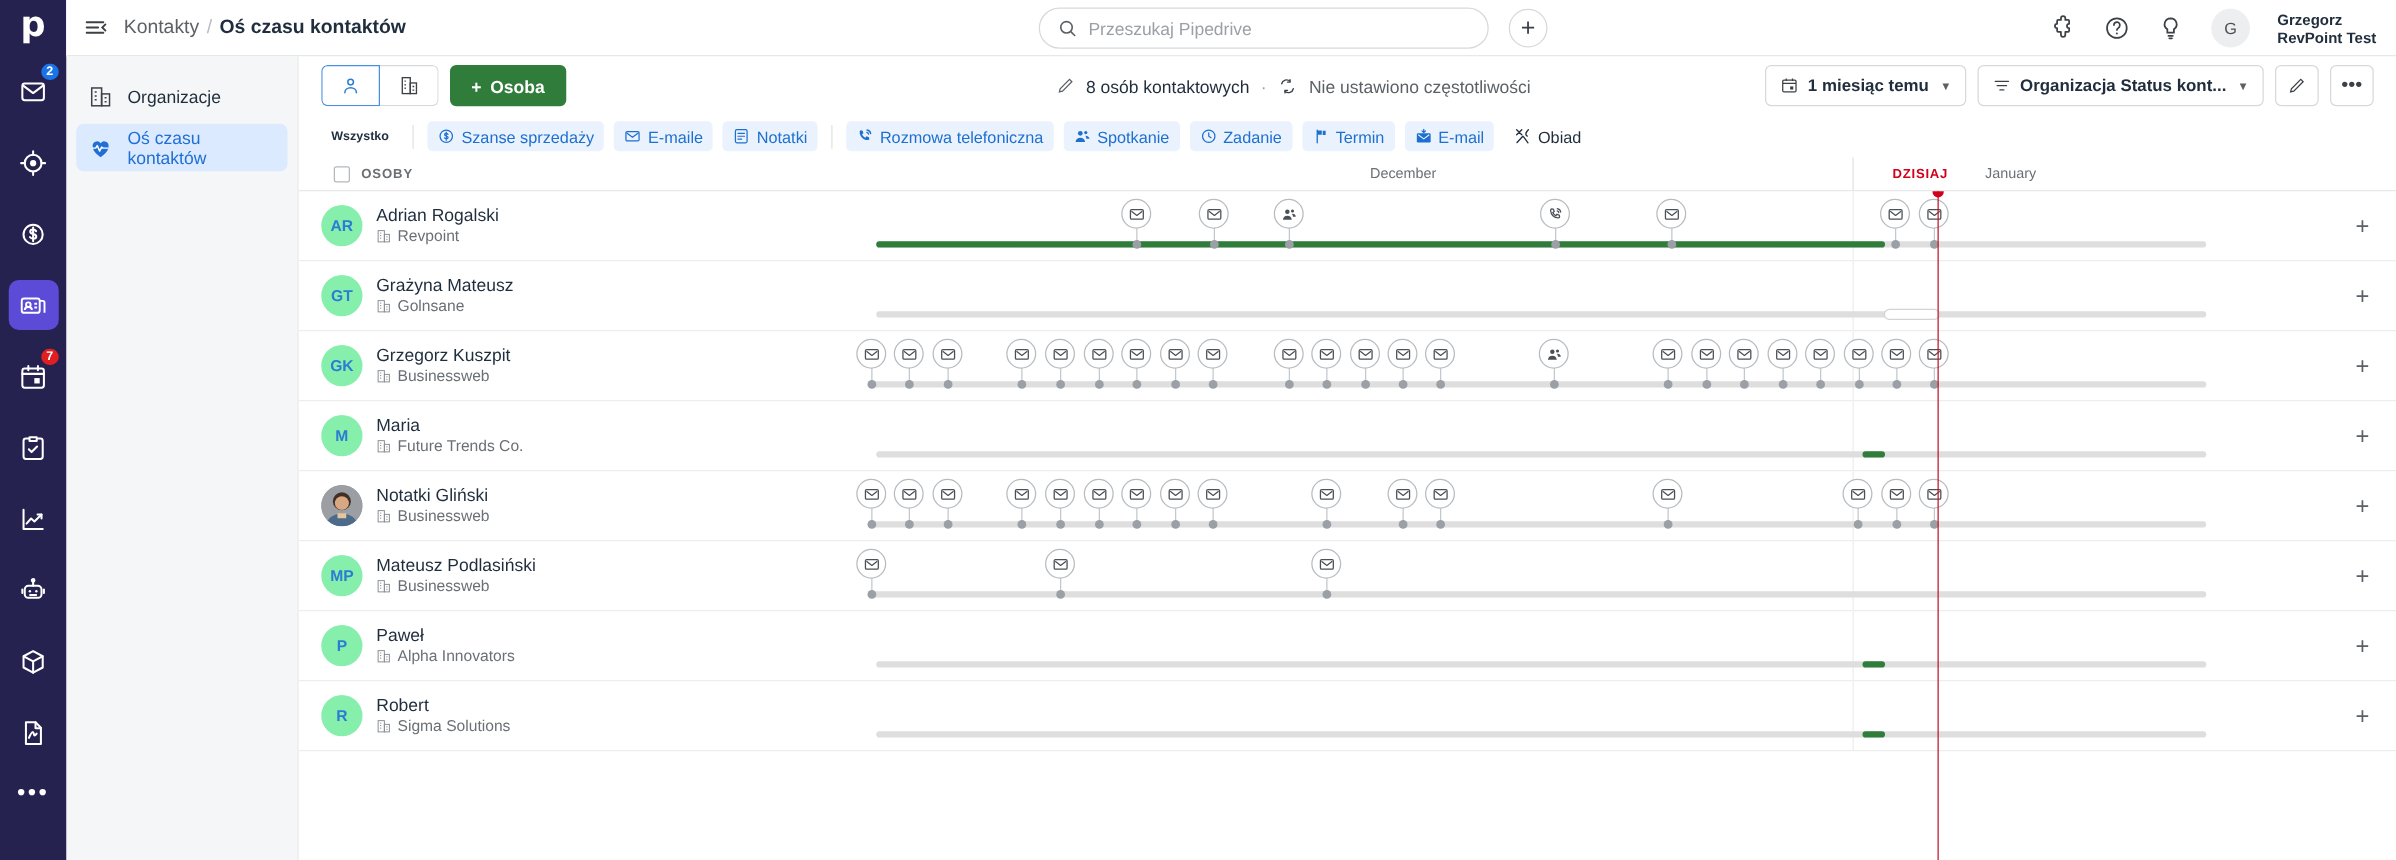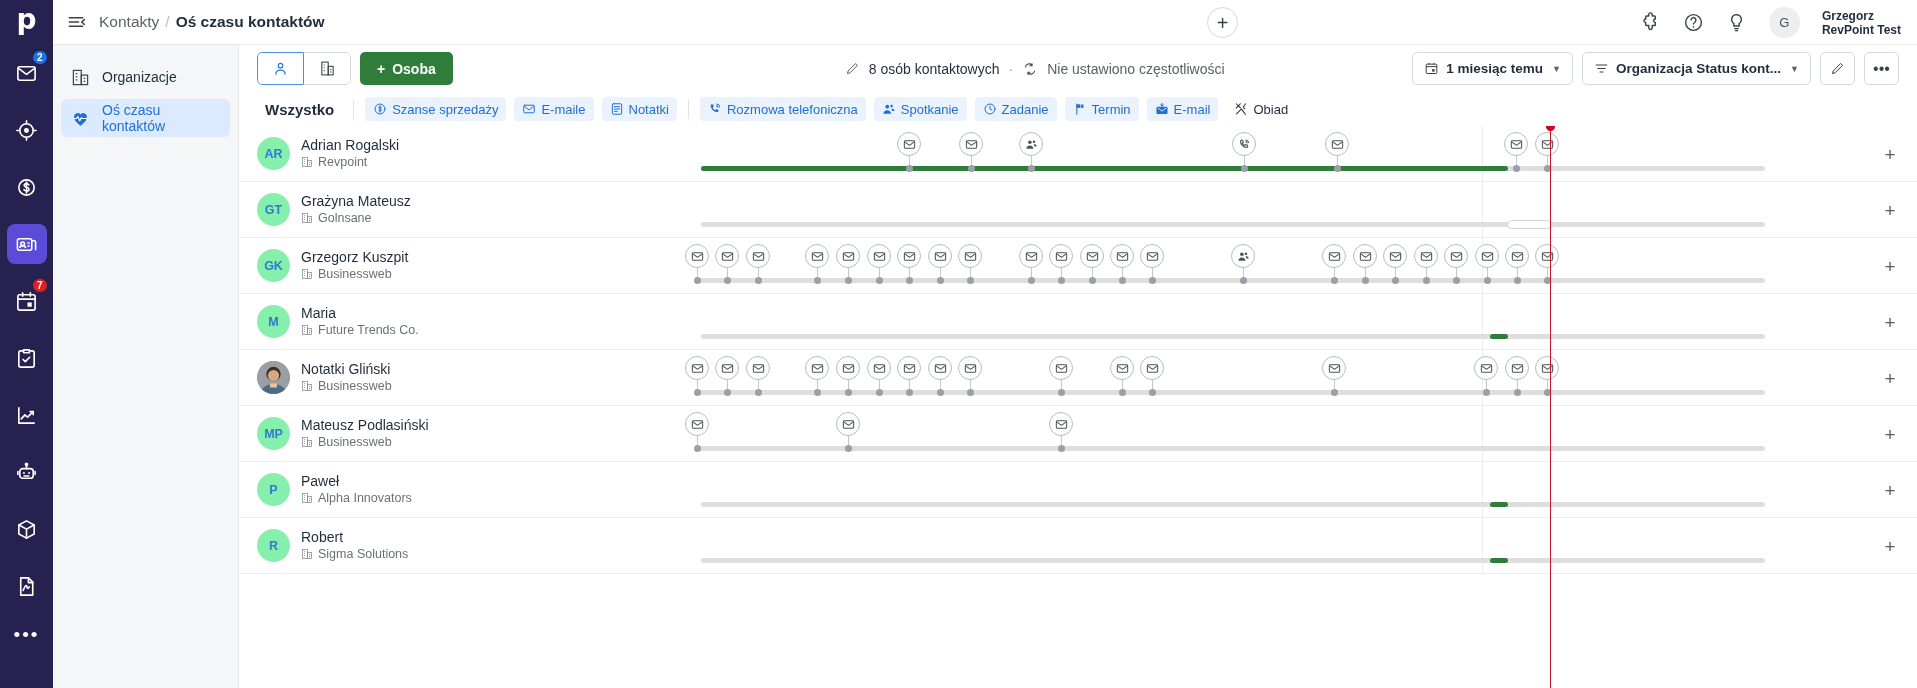--- a/index.html
+++ b/index.html
@@ -121,21 +121,21 @@
     color: #1f2d3d; cursor: pointer; font-weight: 700; white-space: nowrap;
   }
   .pill .caret { font-size: 9px; color: #5c6166; margin-left: 2px; }
   .icon-btn {
     width: 35px; height: 33px; border: 1px solid #d6d9dc; border-radius: 5px; background: #fff;
     display: flex; align-items: center; justify-content: center; cursor: pointer; color: #3b4147;
   }
 
   
   .chips { height: 34px; flex: 0 0 34px; display: flex; align-items: center; padding: 0 18px; gap: 8px; }
-  .chip-all { font-size: 15px; color: #1f2d3d; font-weight: 700; cursor: pointer; padding: 0 8px; }
+  .chip-all { font-size: 10px; color: #1f2d3d; font-weight: 700; cursor: pointer; padding: 0 8px; }
   .chip-div { width: 1px; height: 19px; background: #e0e2e5; margin: 0 3px; }
   .chip {
     height: 24px; background: #eaf2fd; color: #1d6fd0; border-radius: 4px; padding: 0 8px;
     display: flex; align-items: center; gap: 5px; font-size: 13px; cursor: pointer; white-space: nowrap;
   }
   .chip.plain { background: transparent; color: #1f2d3d; }
   .chip svg { width: 14px; height: 14px; }
 
   
   .thead {
@@ -308,20 +308,27 @@
           <path d="M4 7h16M4 12h11M4 17h16"></path>
             <path d="M22 9l-3 3 3 3"></path>
         </svg>
       </div>
       <div class="breadcrumb">
         <span class="bc-root">Kontakty</span>
         <span class="bc-sep">/</span>
         <span class="bc-cur">Oś czasu kontaktów</span>
       </div>
 
+      <div class="search-wrap">
+        <svg viewBox="0 0 24 24" width="17" height="17" fill="none" stroke="#5c6166" stroke-width="2">
+          <circle cx="11" cy="11" r="7"></circle>
+            <path d="M16.5 16.5L21 21" stroke-linecap="round"></path>
+        </svg>
+        <input type="text" placeholder="Przeszukaj Pipedrive" style="">
+      </div>
 
       <div class="plus-circle">+</div>
 
       <div class="top-right">
         <span class="top-icon">
           <svg viewBox="0 0 24 24" width="21" height="21" fill="none" stroke="#3b4147" stroke-width="1.6" stroke-linejoin="round">
             <path d="M10 3a2 2 0 014 0v1.5h2.5a1 1 0 011 1V8a2 2 0 100 4v2.5a1 1 0 01-1 1H14V18a2 2 0 11-4 0v-2.5H7.5a1 1 0 01-1-1V12a2 2 0 110-4V5.5a1 1 0 011-1H10z"></path>
           </svg>
         </span>
         <span class="top-icon">
@@ -513,20 +520,30 @@
                   <svg viewBox="0 0 24 24" fill="none" stroke="#1f2d3d" stroke-width="1.8" stroke-linecap="round">
                     <path d="M4 3l7 7M4 10l7-7M20 3c-2 2-3.5 4-3.5 6 0 1.5 1 2.3 2 2.8"></path>
                     <path d="M4.5 20.5L12.5 12M19.5 21l-6-8"></path>
                   </svg>
                 </span>
                 <span>Obiad</span>
               </div>
             </div>
         </div>
 
+        <div class="thead">
+          <div class="th-check">
+            <div class="cb"></div>
+          </div>
+          <span class="th-people">OSOBY</span>
+          <span class="th-month" id="th-month-left" style="left: 857px;">December</span>
+          <span class="th-today" id="th-today" style="left: 1275px;">DZISIAJ</span>
+          <span class="th-month" id="th-month-right" style="left: 1349px;">January</span>
+          <span class="th-vline" id="th-vline" style="left: 1243px;"></span>
+        </div>
 
         <div class="rows" id="rows-host">
             <div class="row">
               <div class="row-person">
                 <div class="av">AR</div>
                 <div>
                   <div class="p-name">Adrian Rogalski</div>
                   <div class="p-org">
                     <span style="display:flex">
                       <svg viewBox="0 0 24 24" fill="none" stroke="#8a8f94" stroke-width="1.6">

